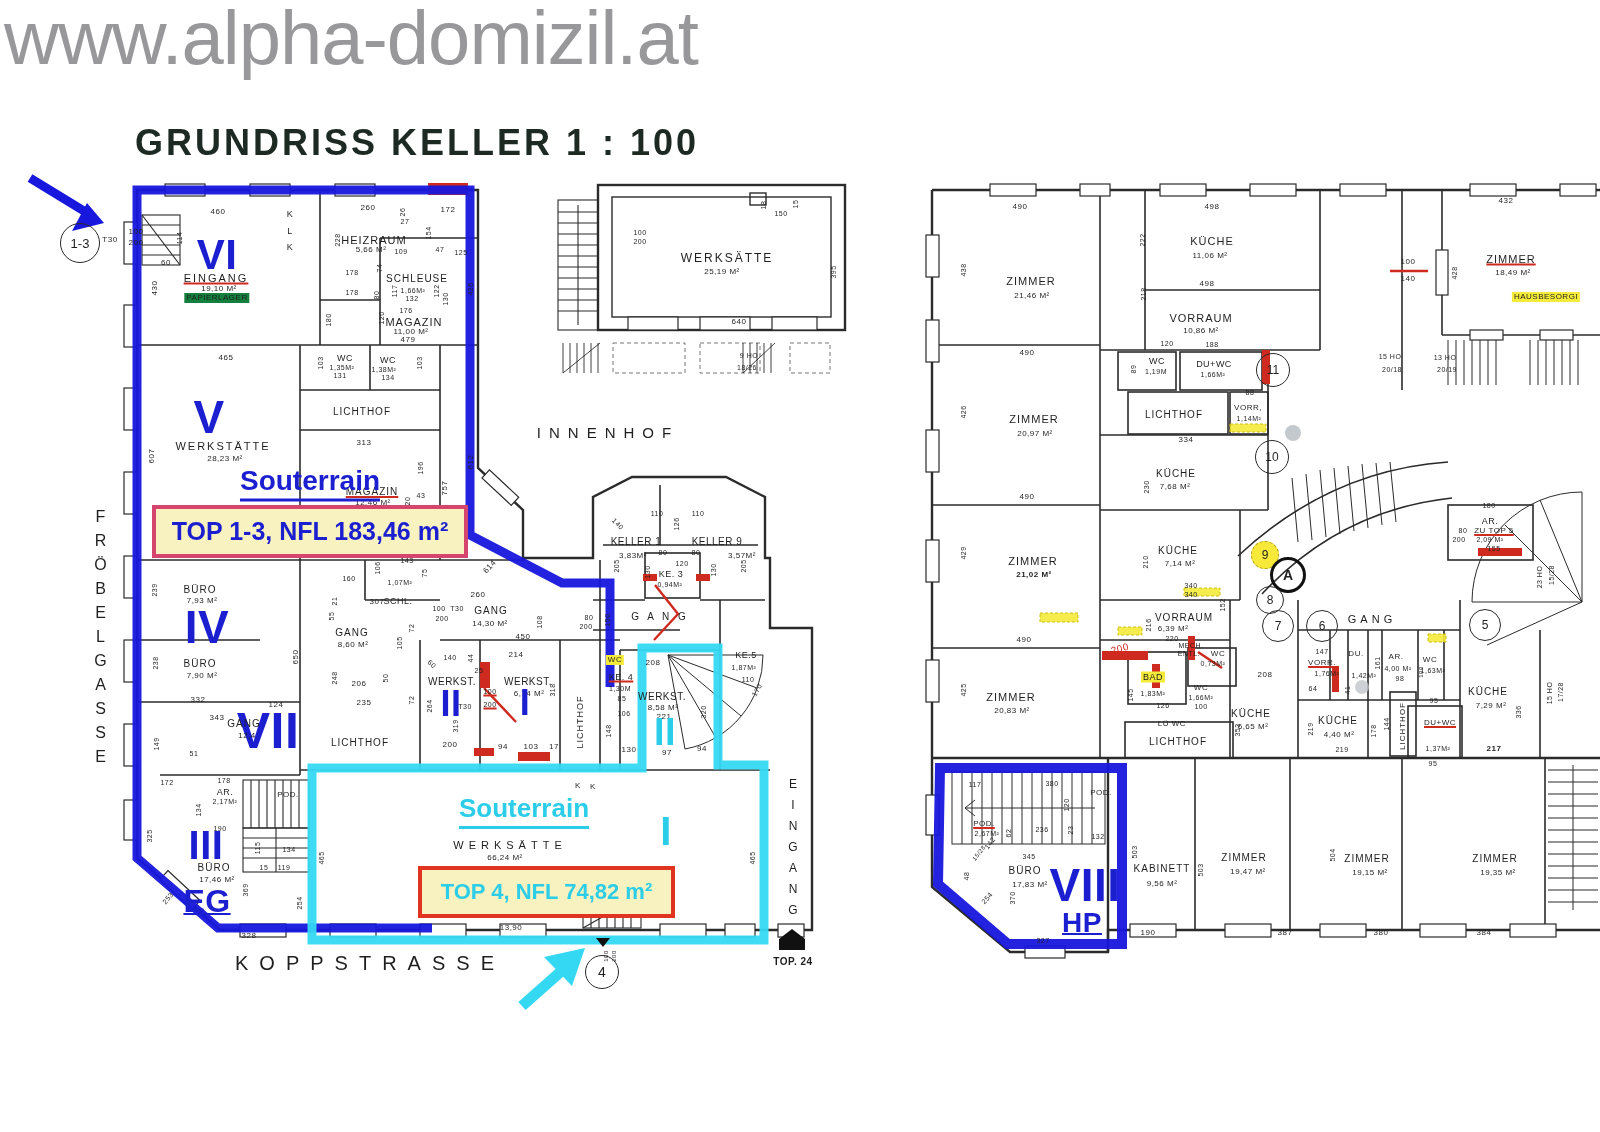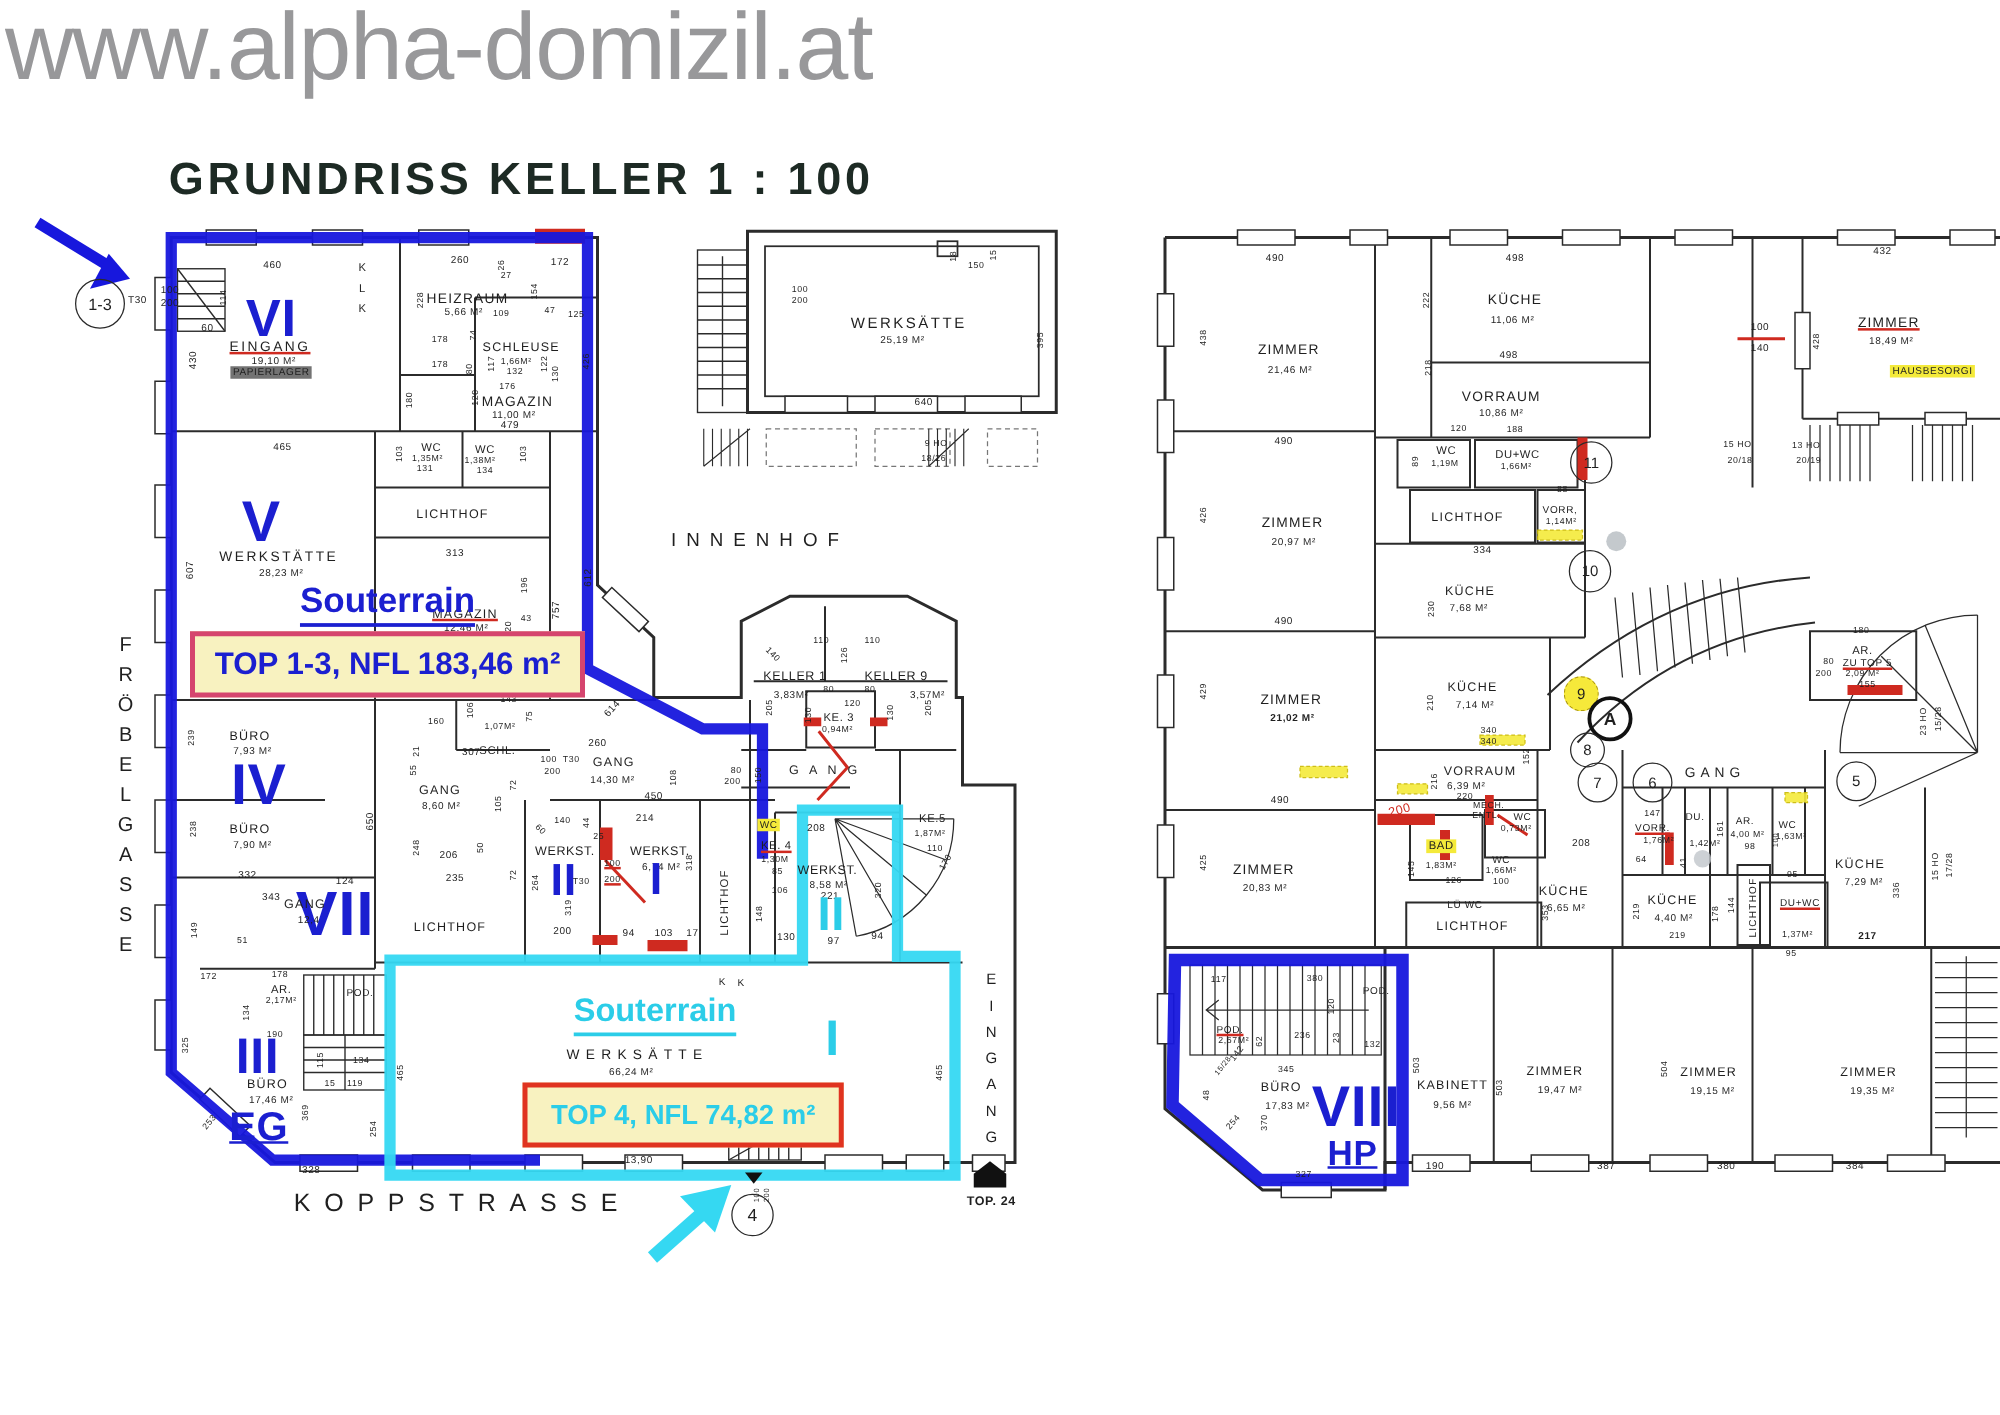--- a/index.html
+++ b/index.html
@@ -303,21 +303,21 @@
       <div class="lbl" style="left: 136px; top: 232px; font-size: 8px; color: rgb(31, 31, 31); font-weight: 400; letter-spacing: 0.5px; transform: translate(-50%, -50%) rotate(0deg);">100</div>
       <div class="lbl" style="left: 136px; top: 243px; font-size: 8px; color: rgb(31, 31, 31); font-weight: 400; letter-spacing: 0.5px; transform: translate(-50%, -50%) rotate(0deg);">200</div>
       <div class="lbl" style="left: 166px; top: 263px; font-size: 8px; color: rgb(31, 31, 31); font-weight: 400; letter-spacing: 0.5px; transform: translate(-50%, -50%) rotate(0deg);">60</div>
       <div class="lbl" style="left: 179px; top: 238px; font-size: 7px; color: rgb(31, 31, 31); font-weight: 400; letter-spacing: 0.5px; transform: translate(-50%, -50%) rotate(-90deg);">114</div>
       <div class="lbl" style="left: 218px; top: 212px; font-size: 8px; color: rgb(31, 31, 31); font-weight: 400; letter-spacing: 0.5px; transform: translate(-50%, -50%) rotate(0deg);">460</div>
       <div class="lbl" style="left: 155px; top: 288px; font-size: 8px; color: rgb(31, 31, 31); font-weight: 400; letter-spacing: 0.5px; transform: translate(-50%, -50%) rotate(-90deg);">430</div>
       <div class="lbl" style="left: 226px; top: 358px; font-size: 8px; color: rgb(31, 31, 31); font-weight: 400; letter-spacing: 0.5px; transform: translate(-50%, -50%) rotate(0deg);">465</div>
       <div class="lbl" style="left: 217px; top: 255px; font-size: 42px; color: rgb(27, 31, 208); font-weight: 700; letter-spacing: 0.5px; transform: translate(-50%, -50%) rotate(0deg);">VI</div>
       <div class="lbl" style="left: 216px; top: 278px; font-size: 11px; color: rgb(31, 31, 31); font-weight: 400; letter-spacing: 2px; transform: translate(-50%, -50%) rotate(0deg); text-decoration: underline 2px rgb(207, 42, 32);">EINGANG</div>
       <div class="lbl" style="left: 219px; top: 289px; font-size: 8px; color: rgb(31, 31, 31); font-weight: 400; letter-spacing: 0.5px; transform: translate(-50%, -50%) rotate(0deg);">19,10 M²</div>
-      <div class="lbl" style="left: 217px; top: 298px; font-size: 8px; color: rgb(31, 31, 31); font-weight: 400; letter-spacing: 0.5px; transform: translate(-50%, -50%) rotate(0deg); background: #737373; padding: 1px 2px;">PAPIERLAGER</div>
+      <div class="lbl" style="left: 217px; top: 298px; font-size: 8px; color: rgb(31, 31, 31); font-weight: 400; letter-spacing: 0.5px; transform: translate(-50%, -50%) rotate(0deg); background: #15803d; padding: 1px 2px;">PAPIERLAGER</div>
       <div class="lbl" style="left: 290px; top: 214px; font-size: 9px; color: rgb(31, 31, 31); font-weight: 400; letter-spacing: 0.5px; transform: translate(-50%, -50%) rotate(0deg);">K</div>
       <div class="lbl" style="left: 290px; top: 231px; font-size: 9px; color: rgb(31, 31, 31); font-weight: 400; letter-spacing: 0.5px; transform: translate(-50%, -50%) rotate(0deg);">L</div>
       <div class="lbl" style="left: 290px; top: 247px; font-size: 9px; color: rgb(31, 31, 31); font-weight: 400; letter-spacing: 0.5px; transform: translate(-50%, -50%) rotate(0deg);">K</div>
       <div class="lbl" style="left: 368px; top: 208px; font-size: 8px; color: rgb(31, 31, 31); font-weight: 400; letter-spacing: 0.5px; transform: translate(-50%, -50%) rotate(0deg);">260</div>
       <div class="lbl" style="left: 402px; top: 212px; font-size: 7px; color: rgb(31, 31, 31); font-weight: 400; letter-spacing: 0.5px; transform: translate(-50%, -50%) rotate(-90deg);">26</div>
       <div class="lbl" style="left: 405px; top: 221px; font-size: 7px; color: rgb(31, 31, 31); font-weight: 400; letter-spacing: 0.5px; transform: translate(-50%, -50%) rotate(0deg);">27</div>
       <div class="lbl" style="left: 448px; top: 210px; font-size: 8px; color: rgb(31, 31, 31); font-weight: 400; letter-spacing: 0.5px; transform: translate(-50%, -50%) rotate(0deg);">172</div>
       <div class="lbl" style="left: 428px; top: 233px; font-size: 7px; color: rgb(31, 31, 31); font-weight: 400; letter-spacing: 0.5px; transform: translate(-50%, -50%) rotate(-90deg);">154</div>
       <div class="lbl" style="left: 337px; top: 240px; font-size: 7px; color: rgb(31, 31, 31); font-weight: 400; letter-spacing: 0.5px; transform: translate(-50%, -50%) rotate(-90deg);">228</div>
       <div class="lbl" style="left: 374px; top: 240px; font-size: 11px; color: rgb(31, 31, 31); font-weight: 400; letter-spacing: 1px; transform: translate(-50%, -50%) rotate(0deg);">HEIZRAUM</div>

